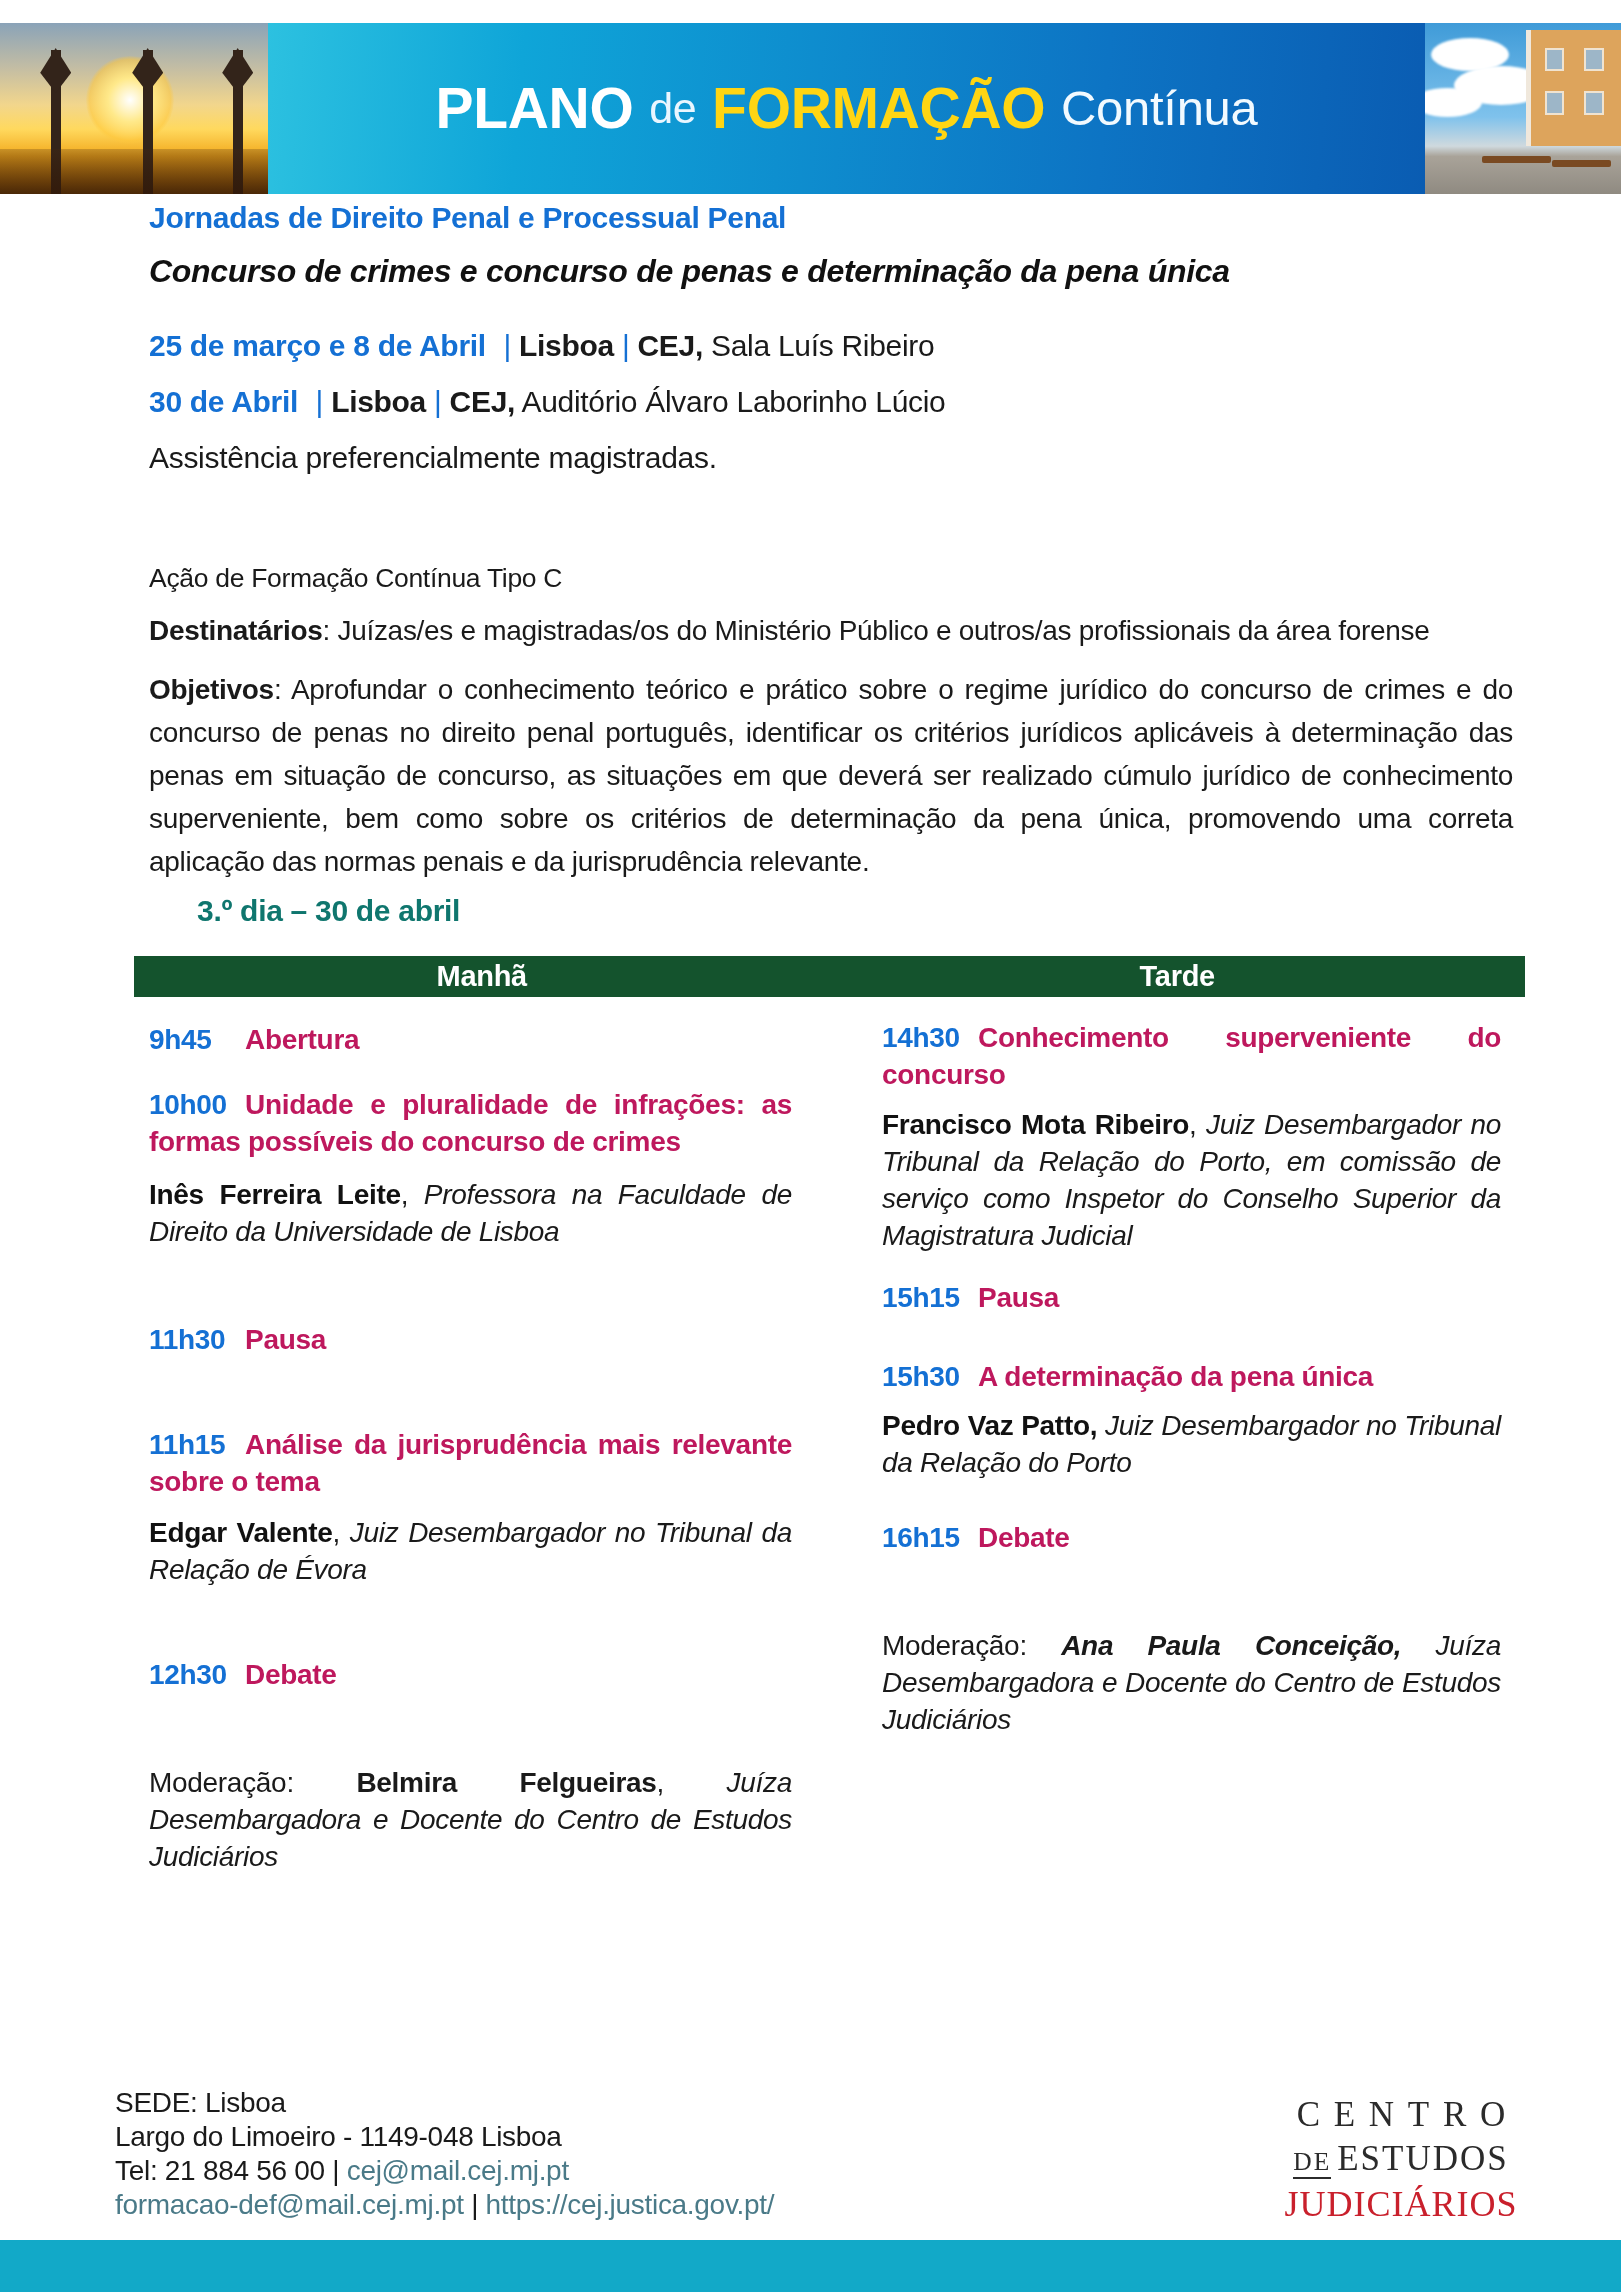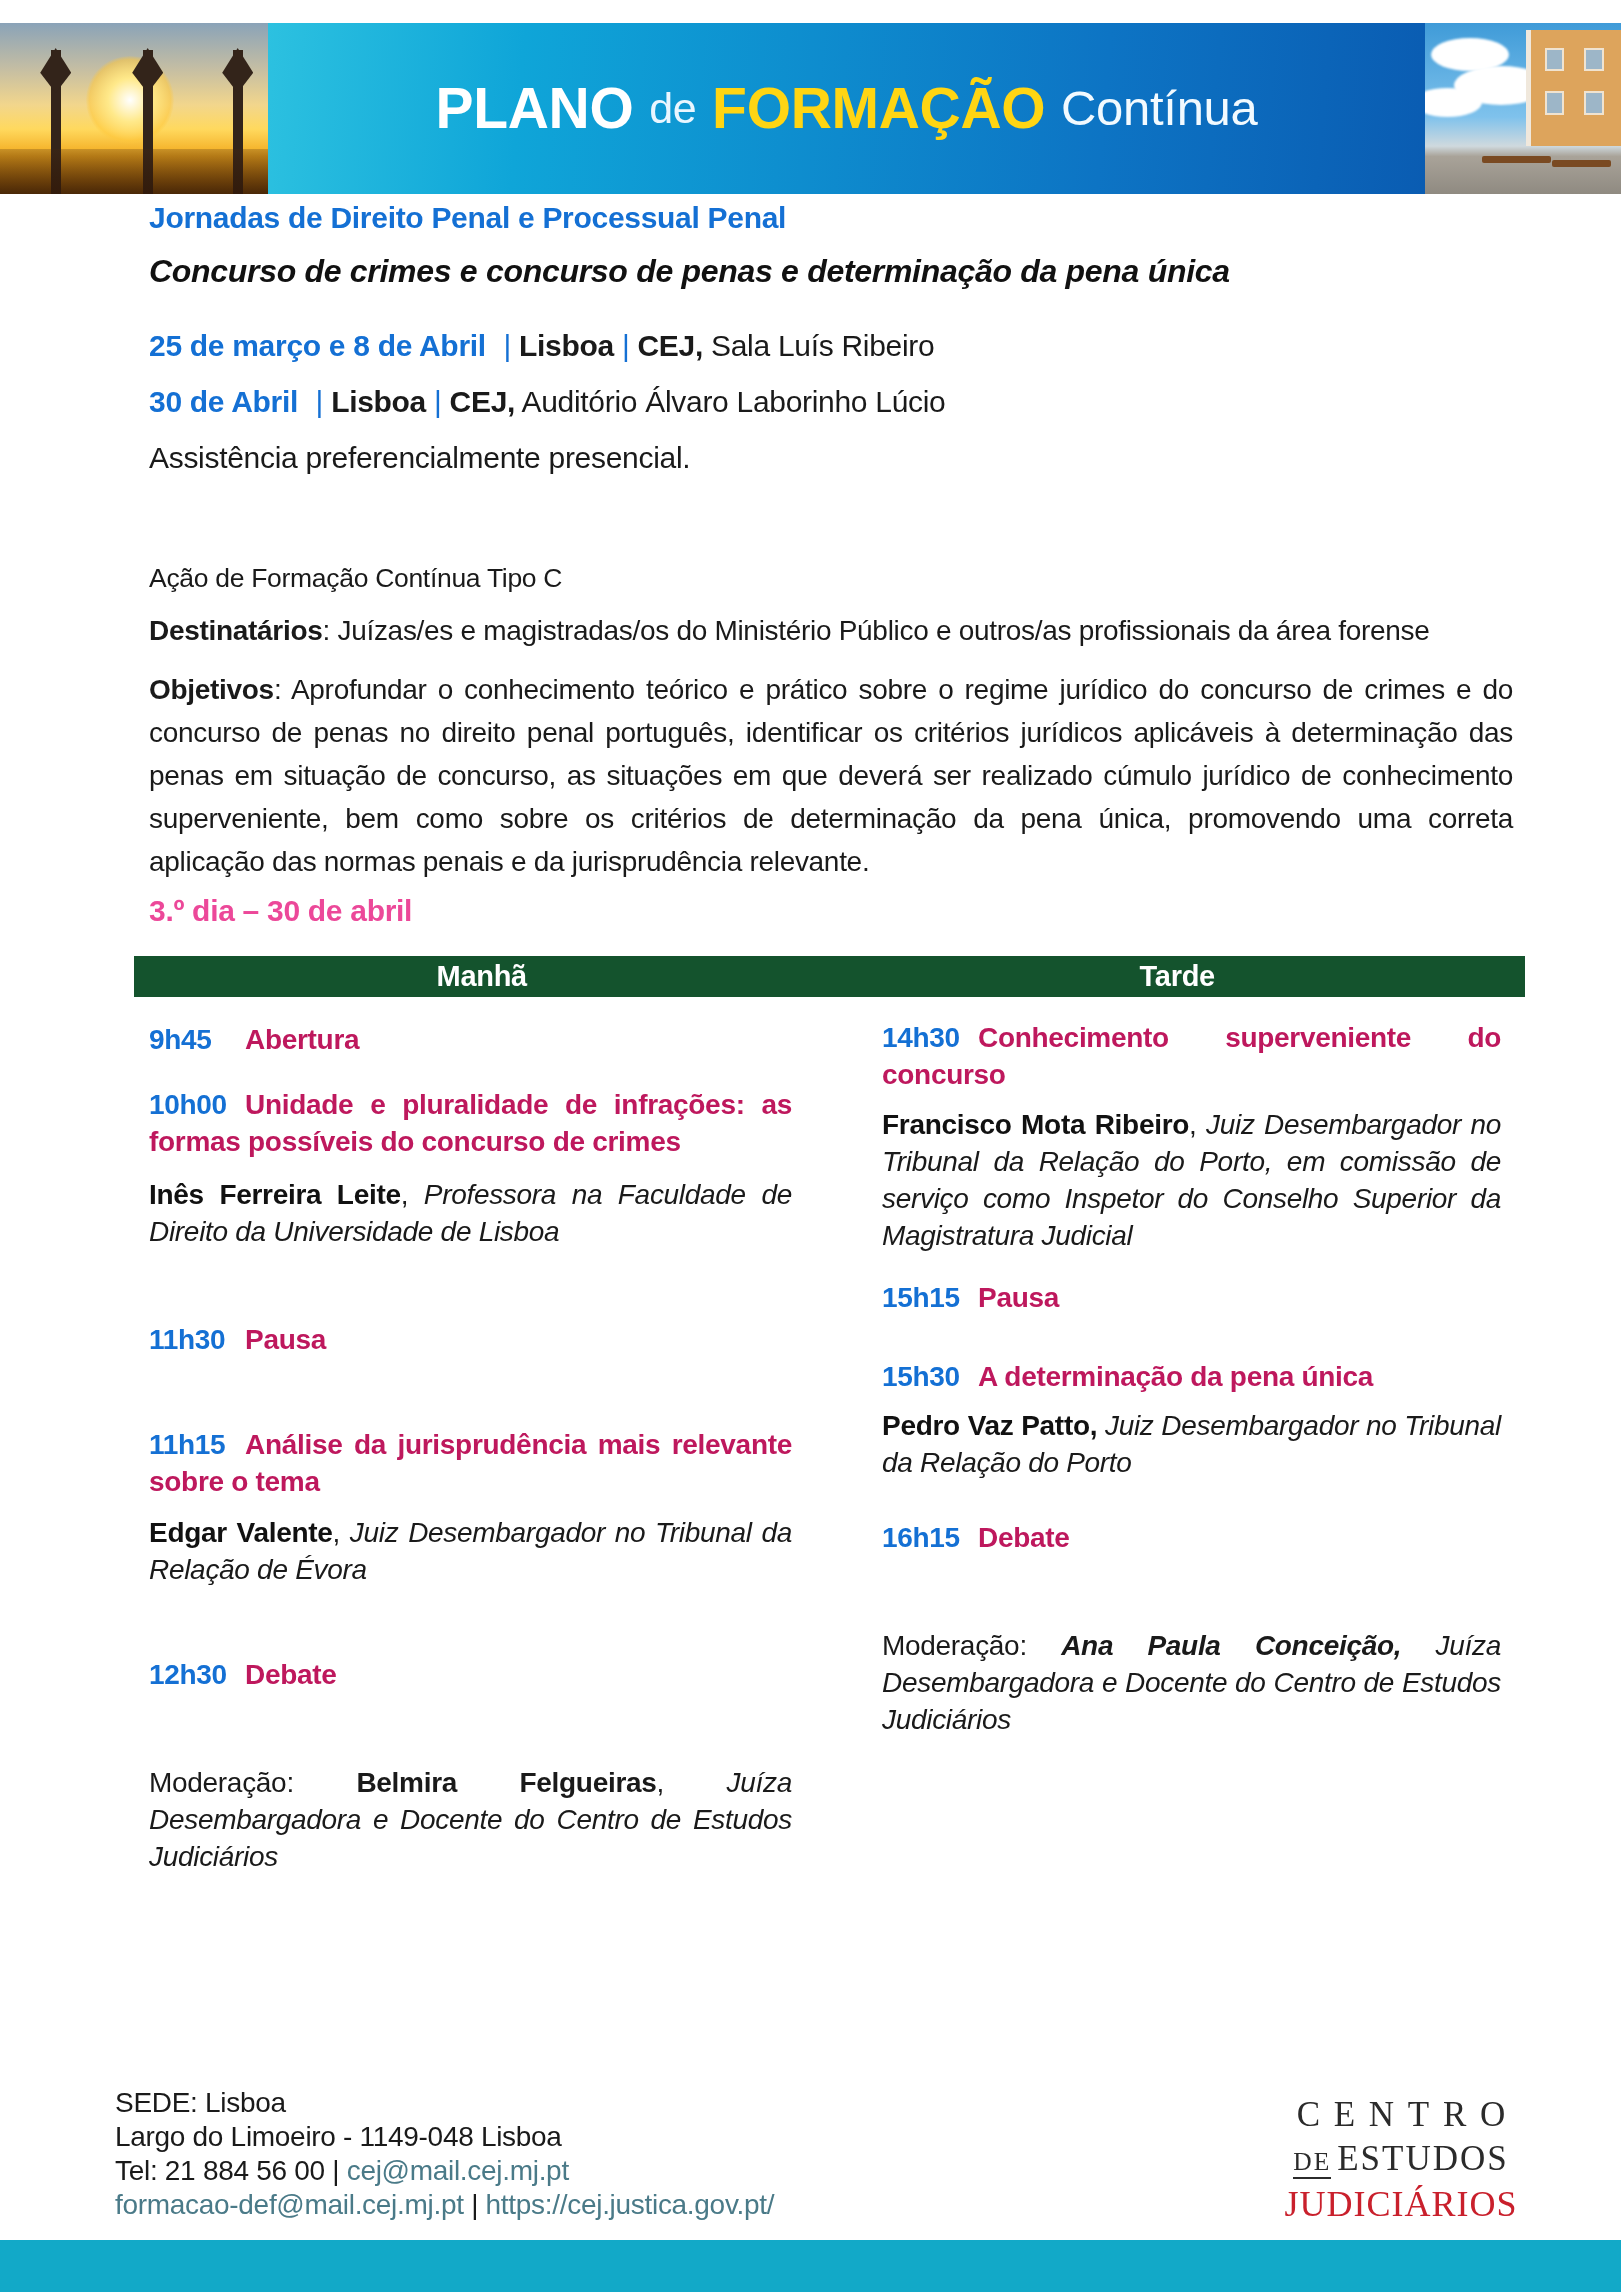--- a/index.html
+++ b/index.html
@@ -45,21 +45,21 @@
   .program-title{top:201px;font-size:30px;font-weight:bold;color:#1470d4;}
   .course-title{top:253px;font-size:32px;font-weight:bold;font-style:italic;color:#111;}
   .session{font-size:30px;}
   .s1{top:329px;} .s2{top:385px;}
   .sgap{display:inline-block;width:17.6px;}
   .attendance{top:441px;font-size:30px;}
   .course-type{top:563px;font-size:26.5px;}
   .recipients{top:615px;font-size:28px;}
   .objectives{top:668px;font-size:28px;line-height:43px;text-align:justify;}
 
-  .day-heading{top:894px;font-size:30px;font-weight:bold;color:#ec4899;}
+  .day-heading{top:894px;font-size:30px;font-weight:bold;color:#0f766e;margin-left:48px;}
 
   
   .tbar{position:absolute;top:956px;left:134px;width:1391px;height:41px;background:#14532d;display:flex;}
   .tbar .cell{flex:1 1 50%;display:flex;align-items:center;justify-content:center;
       color:#ffffff;font-size:29px;font-weight:bold;}
   .entry{position:absolute;font-size:28px;line-height:37px;text-align:justify;}
   .col-l{left:149px;width:643px;}
   .col-r{left:882px;width:619px;}
   .time{display:inline-block;width:96px;font-weight:bold;color:#1470d4;}
   .etitle{font-weight:bold;color:#be185d;}
@@ -119,21 +119,21 @@
   <div class="abs session s1"><span class="blue b">25 de março e 8 de Abril</span><span class="sgap"></span><span class="blue">|</span>
     <span class="b">Lisboa</span>
     <span class="blue">|</span>
     <span class="b">CEJ,</span><span> Sala Luís Ribeiro</span></div>
 
   <div class="abs session s2"><span class="blue b">30 de Abril</span><span class="sgap"></span><span class="blue">|</span>
     <span class="b">Lisboa</span>
     <span class="blue">|</span>
     <span class="b">CEJ,</span><span> Auditório Álvaro Laborinho Lúcio</span></div>
 
-  <div class="abs attendance">Assistência preferencialmente presencial.</div>
+  <div class="abs attendance">Assistência preferencialmente magistradas.</div>
   <div class="abs course-type">Ação de Formação Contínua Tipo C</div>
 
   <div class="abs recipients"><span class="b">Destinatários</span><span>: Juízas/es e magistradas/os do Ministério Público e outros/as profissionais da área forense</span></div>
 
   <div class="abs objectives"><span class="b">Objetivos</span><span>: Aprofundar o conhecimento teórico e prático sobre o regime jurídico do concurso de crimes e do concurso de penas no direito penal português, identificar os critérios jurídicos aplicáveis à determinação das penas em situação de concurso, as situações em que deverá ser realizado cúmulo jurídico de conhecimento superveniente, bem como sobre os critérios de determinação da pena única, promovendo uma correta aplicação das normas penais e da jurisprudência relevante.</span></div>
 
   <div class="abs day-heading">3.º dia – 30 de abril</div>
 
   <div class="tbar">
     <div class="cell">Manhã</div>

